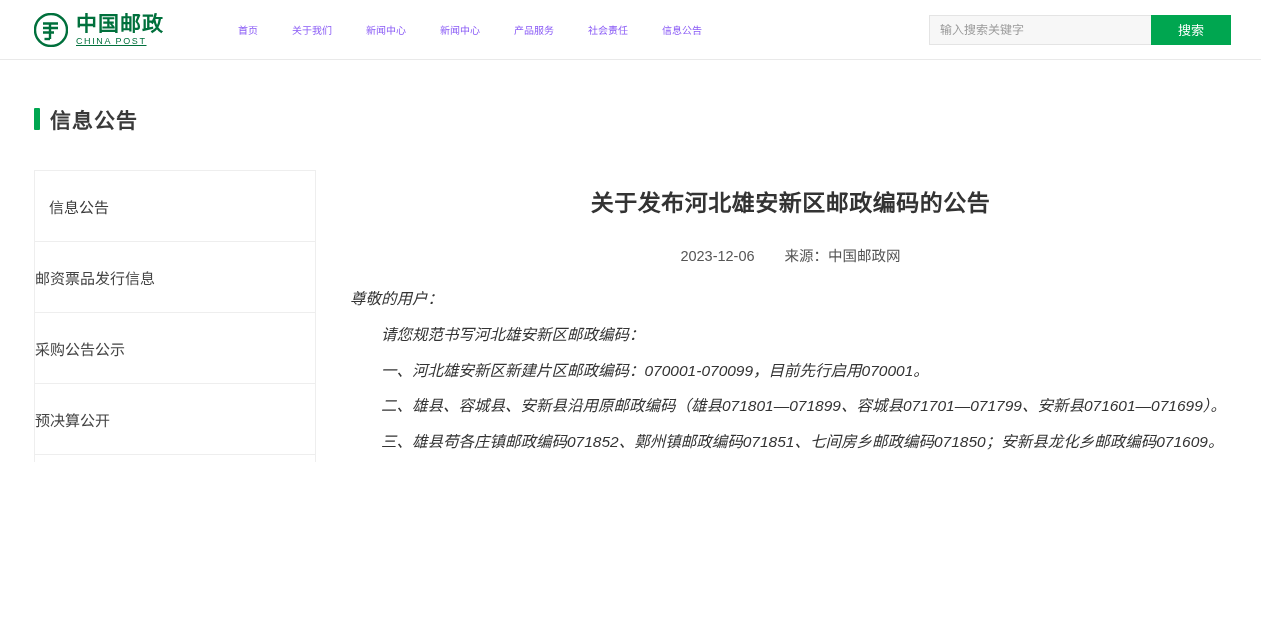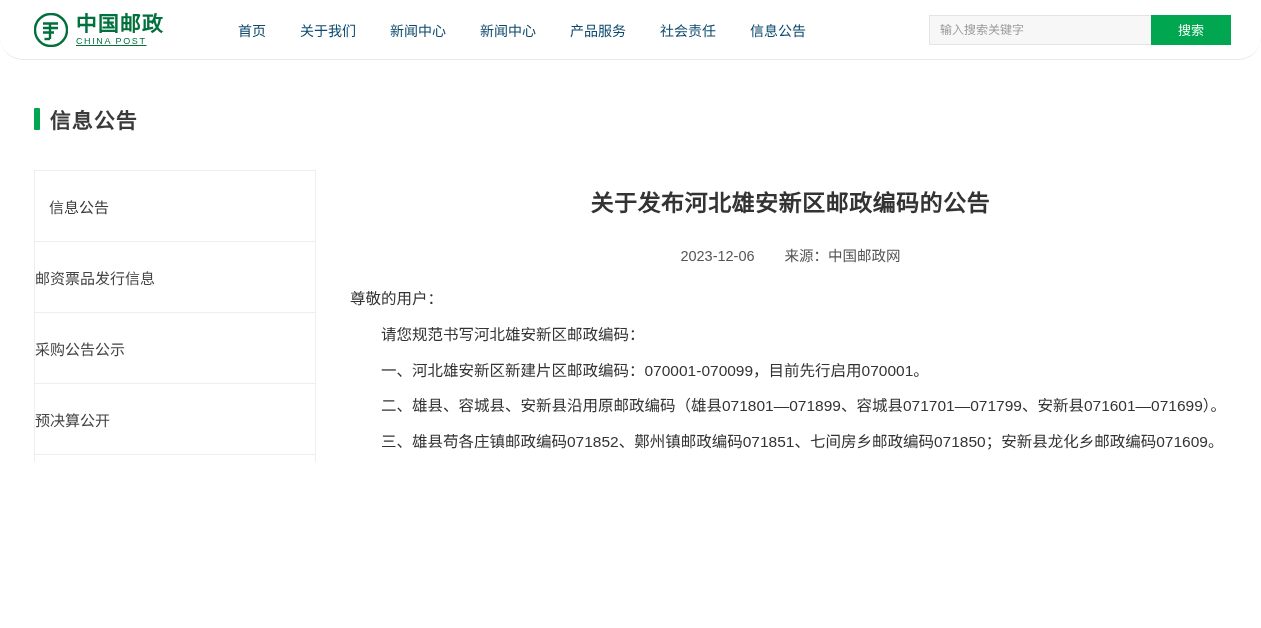--- a/index.html
+++ b/index.html
@@ -18,21 +18,20 @@
   }
 
   
   .header {
     height: 60px;
     border-bottom: 1px solid #e9e9e9;
     display: flex;
     align-items: center;
     padding: 0 30px 0 34px;
     background: #fff;
-    border-radius: 23px;
   }
   .logo {
     display: flex;
     align-items: center;
     gap: 8px;
     flex: 0 0 auto;
   }
   .logo-mark {
     width: 34px;
     height: 34px;
@@ -58,22 +57,22 @@
     text-decoration: underline;
   }
 
   .nav {
     display: flex;
     align-items: center;
     margin-left: 72px;
     gap: 30px;
   }
   .nav-item {
-    font-size: 14px;
-    color: #0c4a6e;
+    font-size: 10px;
+    color: #8b5cf6;
     cursor: pointer;
     white-space: nowrap;
     padding: 4px 2px;
   }
 
   .search-wrap {
     margin-left: auto;
     display: flex;
     align-items: center;
     height: 30px;
@@ -171,20 +170,21 @@
   }
   .article-meta .gap { display: inline-block; width: 22px; }
   .article-body {
     margin-top: 18px;
     font-size: 15.5px;
     line-height: 2.05;
     color: #333;
   }
   .article-body p {
     margin: 0 0 4px 0;
+    font-style: italic;
   }
   .indent { text-indent: 2em; }
 </style>
 </head>
 <body>
 
 <div class="header">
 
   <div class="logo">
     <span class="logo-mark">

